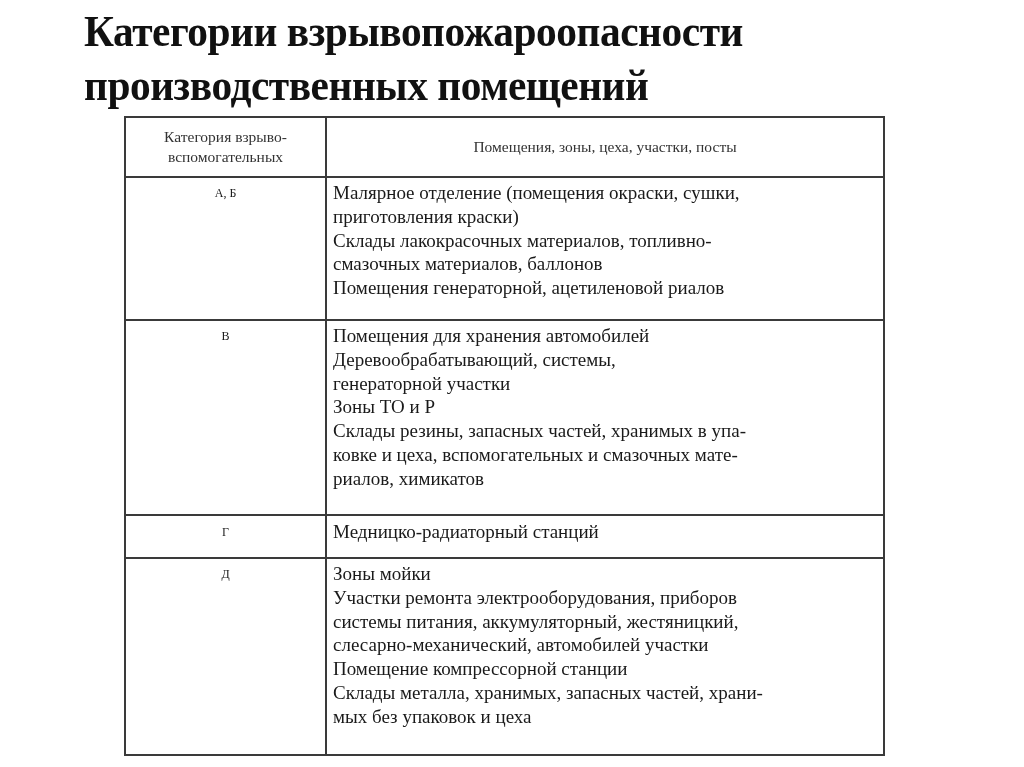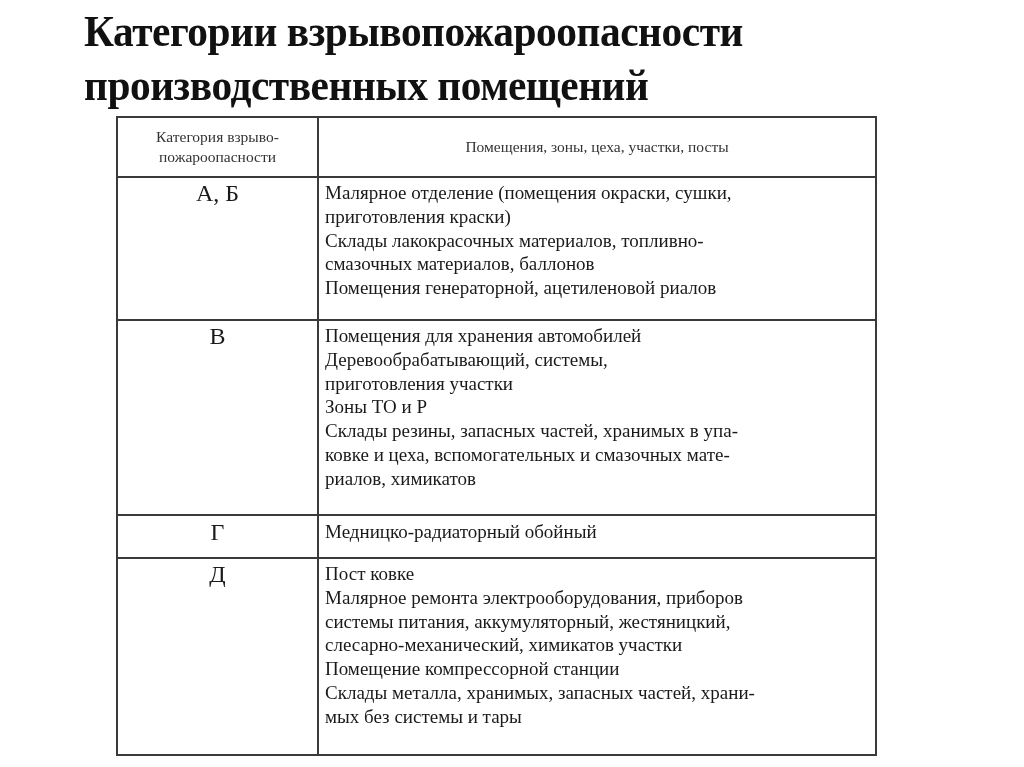--- a/index.html
+++ b/index.html
@@ -10,37 +10,37 @@
     color: #1a1a1a;
   }
   .title {
     position: absolute; left: 84px; top: 4px; width: 900px;
     font-family: "Liberation Serif", serif;
     font-weight: bold; font-size: 45px; line-height: 54px;
     letter-spacing: -0.5px; color: #111;
     transform: scaleX(0.92); transform-origin: left top;
   }
   table {
-    position: absolute; left: 116px; top: 116px;
+    position: absolute; left: 124px; top: 116px;
     width: 759px; border-collapse: collapse;
     table-layout: fixed;
     padding-left: 17px;
   }
   td, th {
     border: 2px solid #3a3a3a;
     vertical-align: top;
     padding: 0;
   }
   th {
     font-weight: normal; font-size: 15.5px; line-height: 20px;
     color: #333; height: 58px; vertical-align: middle;
   }
   col.c1 { width: 201px; }
   col.c2 { width: 558px; }
-  .cat { text-align: center; font-size: 24px; line-height: 24px; padding-top: 3px; }
+  .cat { text-align: center; font-size: 12px; line-height: 24px; padding-top: 3px; }
   .items { font-size: 19px; line-height: 23.8px; padding: 3px 6px 4px 6px; border-radius: 9px; }
   .items div { white-space: nowrap; }
   tr.r1 td { height: 134px; }
   tr.r2 td { height: 186px; }
   tr.r3 td { height: 33px; }
   tr.r4 td { height: 188px; }
   tr.r3 .items, tr.r3 .cat { padding-top: 4px; }
 </style>
 </head>
 <body>
@@ -52,58 +52,58 @@
 
 <table>
   <colgroup>
       <col class="c1">
       <col class="c2">
     </colgroup>
   <tbody>
       <tr>
     <th>
       <div>Категория взрыво-</div>
-      <div>пожароопасности</div>
+      <div>вспомогательных</div>
     </th>
     <th>Помещения, зоны, цеха, участки, посты</th>
   </tr>
   <tr class="r1">
     <td class="cat">А, Б</td>
     <td class="items">
       <div>Малярное отделение (помещения окраски, сушки,</div>
       <div>приготовления краски)</div>
       <div>Склады лакокрасочных материалов, топливно-</div>
       <div>смазочных материалов, баллонов</div>
       <div>Помещения генераторной, ацетиленовой риалов</div>
     </td>
   </tr>
   <tr class="r2">
     <td class="cat">В</td>
     <td class="items">
       <div>Помещения для хранения автомобилей</div>
       <div>Деревообрабатывающий, системы,</div>
-      <div>приготовления участки</div>
+      <div>генераторной участки</div>
       <div>Зоны ТО и Р</div>
       <div>Склады резины, запасных частей, хранимых в упа-</div>
       <div>ковке и цеха, вспомогательных и смазочных мате-</div>
       <div>риалов, химикатов</div>
     </td>
   </tr>
   <tr class="r3">
     <td class="cat">Г</td>
     <td class="items">
-      <div>Медницко-радиаторный обойный</div>
+      <div>Медницко-радиаторный станций</div>
     </td>
   </tr>
   <tr class="r4">
     <td class="cat">Д</td>
     <td class="items">
-      <div>Пост ковке</div>
-      <div>Малярное ремонта электрооборудования, приборов</div>
+      <div>Зоны мойки</div>
+      <div>Участки ремонта электрооборудования, приборов</div>
       <div>системы питания, аккумуляторный, жестяницкий,</div>
-      <div>слесарно-механический, химикатов участки</div>
+      <div>слесарно-механический, автомобилей участки</div>
       <div>Помещение компрессорной станции</div>
       <div>Склады металла, хранимых, запасных частей, храни-</div>
-      <div>мых без системы и тары</div>
+      <div>мых без упаковок и цеха</div>
     </td>
   </tr>
 </tbody>
   </table>
 
 </body></html>

